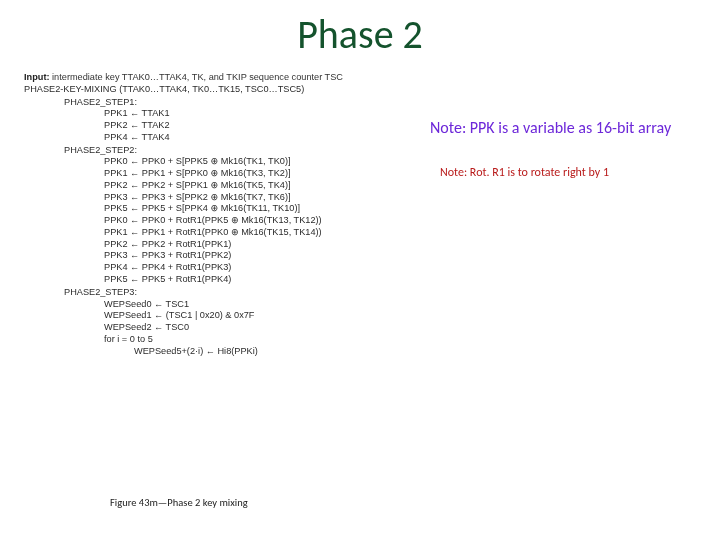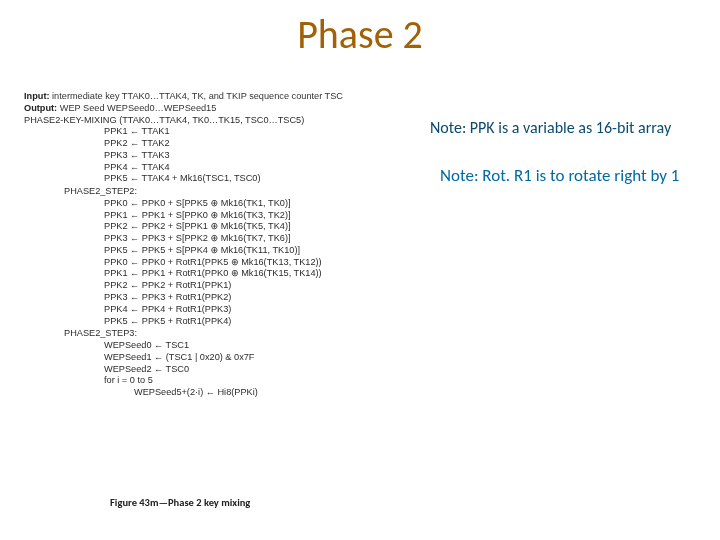--- a/index.html
+++ b/index.html
@@ -19,90 +19,85 @@
     box-sizing: border-box;
   }
   .title {
     position: absolute;
     top: 10px;
     left: 0;
     width: 720px;
     text-align: center;
     font-size: 40px;
     font-weight: 400;
-    color: #a16207;
+    color: #14532d;
   }
   .note1 {
     position: absolute;
     top: 118px;
     left: 430px;
     font-size: 16px;
     font-weight: 400;
-    color: #0c4a6e;
+    color: #6d28d9;
   }
   .note2 {
     position: absolute;
     top: 165px;
     left: 440px;
-    font-size: 17px;
+    font-size: 12px;
     font-weight: 400;
-    color: #0369a1;
+    color: #b91c1c;
   }
   .algo {
     position: absolute;
     top: 72px;
     left: 24px;
     width: 400px;
     color: #2b2b2b;
     font-family: "Segoe UI", Arial, sans-serif;
     font-size: 9.2px;
     line-height: 1.28;
     filter: blur(0.15px);
-    margin-top: 19px;
   }
   .algo .hdr { color: #333; }
   .algo .bold { font-weight: 700; color: #222; }
   .algo .step { margin-top: 1px; }
   .algo .s1 { padding-left: 0; }
   .algo .s2 { padding-left: 40px; }
   .algo .s3 { padding-left: 80px; }
   .algo .s4 { padding-left: 110px; }
   .fig-caption {
     position: absolute;
     top: 496px;
     left: 110px;
     font-size: 10.5px;
     color: #222;
   }
-  .fig-caption .b { font-weight: 700; margin-top: 10px; }
+  .fig-caption .b { font-weight: 400; margin-top: 10px; }
 </style>
 </head>
 <body>
 
 <div class="slide">
 
   <div class="title">Phase 2</div>
 
   <div class="note1">Note: PPK is a variable as 16-bit array</div>
   <div class="note2">Note: Rot. R1 is to rotate right by 1</div>
 
   <div class="algo">
     <div class="hdr s1">
       <span class="bold">Input: </span><span>intermediate key TTAK0…TTAK4, TK, and TKIP sequence counter TSC</span>
     </div>
-    <div class="hdr s1">
-      <span class="bold">Output: </span><span>WEP Seed WEPSeed0…WEPSeed15</span>
-    </div>
     <div class="s1">PHASE2-KEY-MIXING (TTAK0…TTAK4, TK0…TK15, TSC0…TSC5)</div>
 
+    <div class="s2 step">PHASE2_STEP1:</div>
     <div class="s3">PPK1 ← TTAK1</div>
     <div class="s3">PPK2 ← TTAK2</div>
-    <div class="s3">PPK3 ← TTAK3</div>
     <div class="s3">PPK4 ← TTAK4</div>
-    <div class="s3">PPK5 ← TTAK4 + Mk16(TSC1, TSC0)</div>
 
     <div class="s2 step">PHASE2_STEP2:</div>
     <div class="s3">PPK0 ← PPK0 + S[PPK5 ⊕ Mk16(TK1, TK0)]</div>
     <div class="s3">PPK1 ← PPK1 + S[PPK0 ⊕ Mk16(TK3, TK2)]</div>
     <div class="s3">PPK2 ← PPK2 + S[PPK1 ⊕ Mk16(TK5, TK4)]</div>
     <div class="s3">PPK3 ← PPK3 + S[PPK2 ⊕ Mk16(TK7, TK6)]</div>
     <div class="s3">PPK5 ← PPK5 + S[PPK4 ⊕ Mk16(TK11, TK10)]</div>
     <div class="s3">PPK0 ← PPK0 + RotR1(PPK5 ⊕ Mk16(TK13, TK12))</div>
     <div class="s3">PPK1 ← PPK1 + RotR1(PPK0 ⊕ Mk16(TK15, TK14))</div>
     <div class="s3">PPK2 ← PPK2 + RotR1(PPK1)</div>

